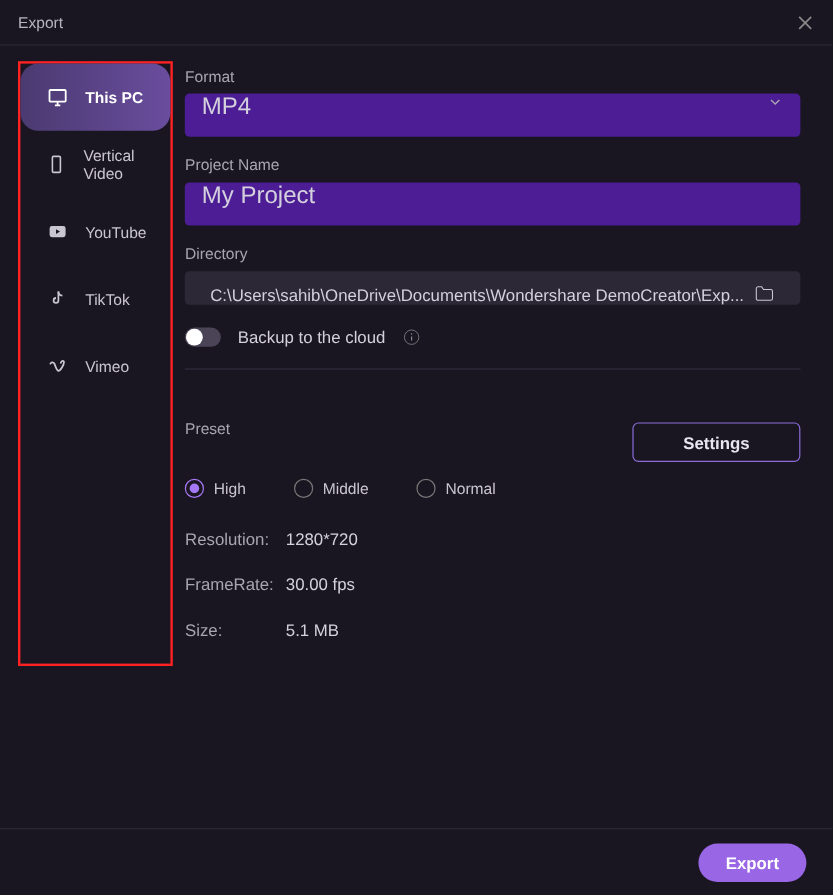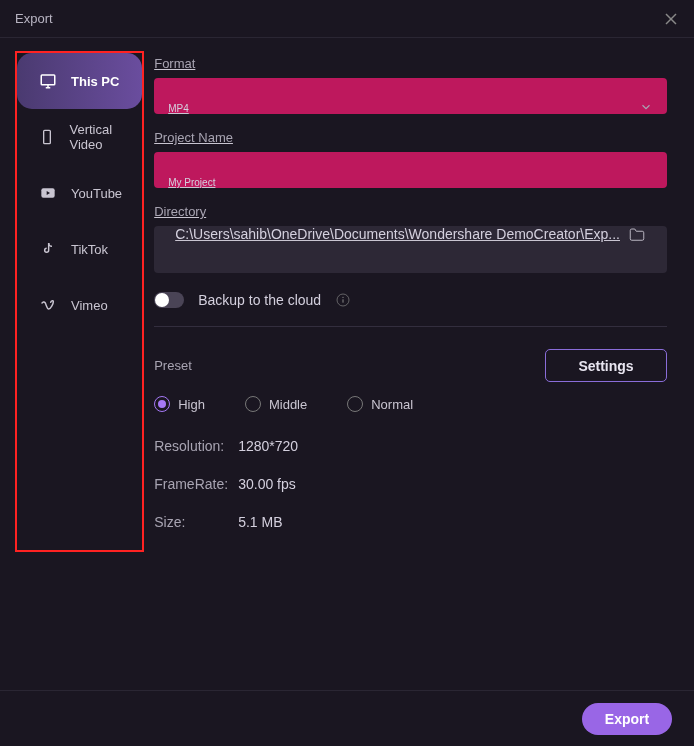--- a/index.html
+++ b/index.html
@@ -63,50 +63,50 @@
       justify-content: center;
       fill: currentColor;
     }
     .sidebar-item span.label {
       font-size: 13px;
     }
     .main {
       flex: 1;
       padding: 5px 12px 0 0;
     }
-    .field-group { margin-bottom: 16px; text-decoration: underline; }
+    .field-group { margin-bottom: 16px; }
     .field-label {
       font-size: 13px;
       color: #a8a4b2;
       margin-bottom: 7px;
       display: block;
     }
     .select, .text-input, .dir-input {
       width: 100%;
       height: 36px;
-      background: #be185d;
+      background: #4c1d95;
       border: none;
       border-radius: 4px;
       padding: 0 14px;
       color: #d4d0de;
-      font-size: 10px;
-      display: flex;
-      align-items: flex-end;
+      font-size: 20px;
+      display: flex;
+      align-items: flex-start;
       justify-content: space-between;
       cursor: pointer;
     }
     .text-input { cursor: text; }
     .dir-row {
       display: flex;
       gap: 0;
       width: 100%;
-      height: 47px;
+      height: 28px;
       background: #2d2836;
       border-radius: 4px;
-      align-items: flex-start;
+      align-items: flex-end;
       padding: 0 21px;
     }
     .dir-text {
       flex: 1;
       font-size: 14px;
       color: #d4d0de;
       white-space: nowrap;
       overflow: hidden;
       text-overflow: ellipsis;
     }
@@ -161,29 +161,30 @@
       background: #332e3e;
       margin-bottom: 22px;
     }
     .preset-header {
       display: flex;
       justify-content: space-between;
       align-items: center;
       margin-bottom: 14px;
     }
     .settings-btn {
-      width: 122px;
+      width: 140px;
       height: 33px;
       border: 1px solid #8a6dd9;
       border-radius: 5px;
       background: transparent;
       color: #e8e5f0;
       font-size: 14px;
       font-weight: 600;
       cursor: pointer;
+      margin-top: 22px;
     }
     .radio-row {
       display: flex;
       gap: 40px;
       margin-bottom: 26px;
       align-items: center;
     }
     .radio-opt {
       display: flex;
       align-items: center;

